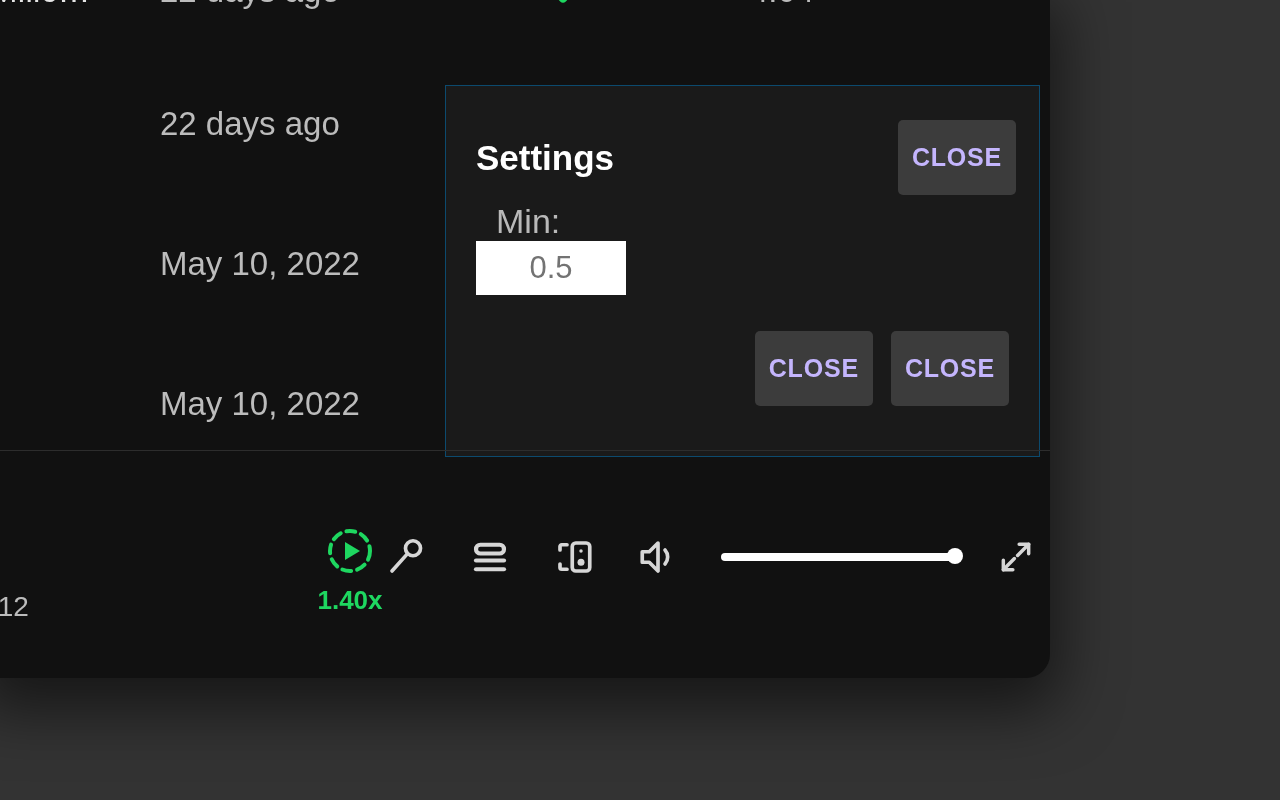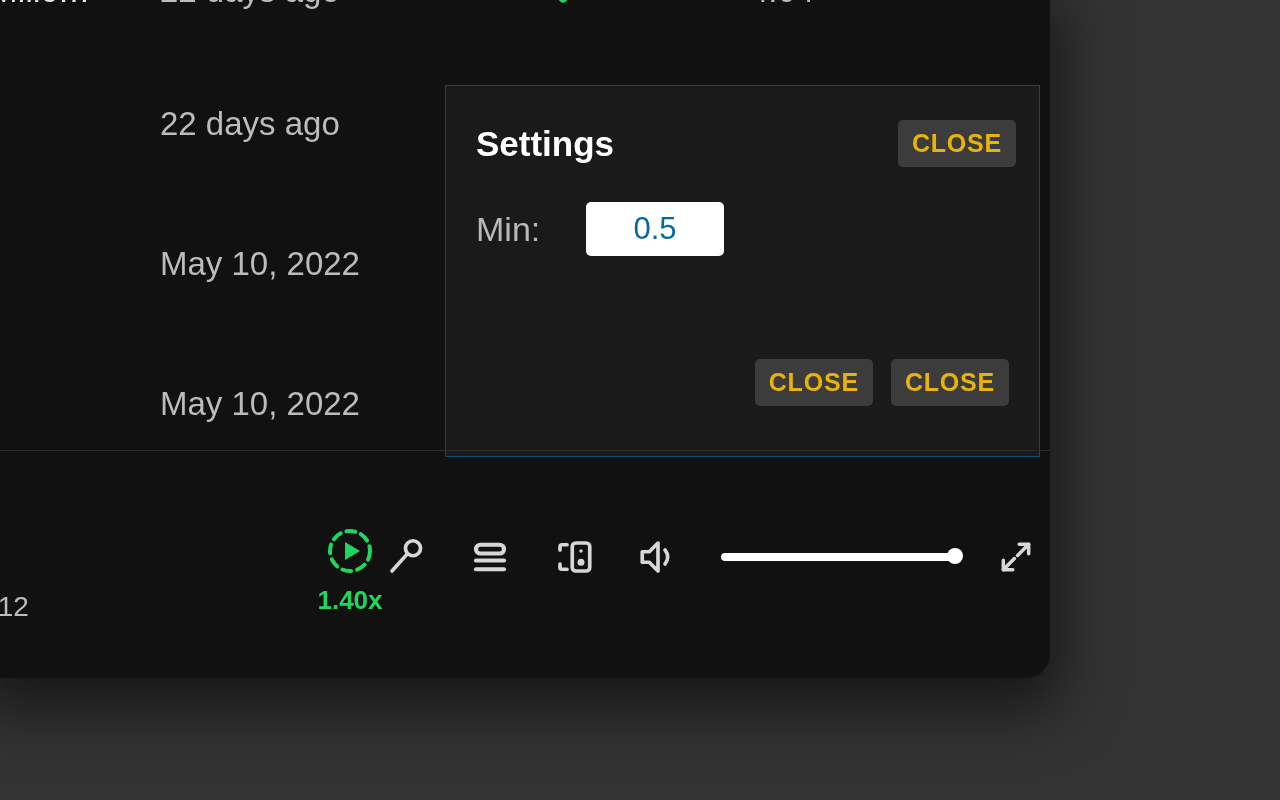--- a/index.html
+++ b/index.html
@@ -94,51 +94,52 @@
     align-items: center;
     justify-content: space-between;
   }
   .popover .title {
     font-size: 35px;
     font-weight: 700;
     color: #ffffff;
   }
   .btn {
     background: #3c3c3c;
-    color: #eab308;
+    color: #c4b5fd;
     border: none;
     font-size: 25px;
     font-weight: 700;
     letter-spacing: 0.8px;
-    padding: 9px 14px;
+    padding: 23px 14px;
     border-radius: 5px;
     cursor: pointer;
   }
 
   .field {
     position: absolute;
     left: 30px;
     display: flex;
     align-items: center;
+    flex-direction: column;
   }
   .field.f1 { top: 116px; }
   .field.f2 { top: 196px; }
   .field label {
     color: #b9b9b9;
     font-size: 34px;
     font-weight: 500;
   }
   .field input {
     margin-left: 0;
-    width: 138px;
+    width: 150px;
     height: 54px;
     border: none;
-    border-radius: 5px;
+    border-radius: 0;
     background: #ffffff;
-    color: #0369a1;
+    color: #737373;
     font-size: 31px;
     text-align: center;
     font-weight: 500;
     outline: none;
   }
   .field.f1 label { width: 110px; }
   .field.f2 label { width: 110px; }
   .field-input-wrap { position: relative; display: inline-block; }
   .caret {
     position: absolute;

